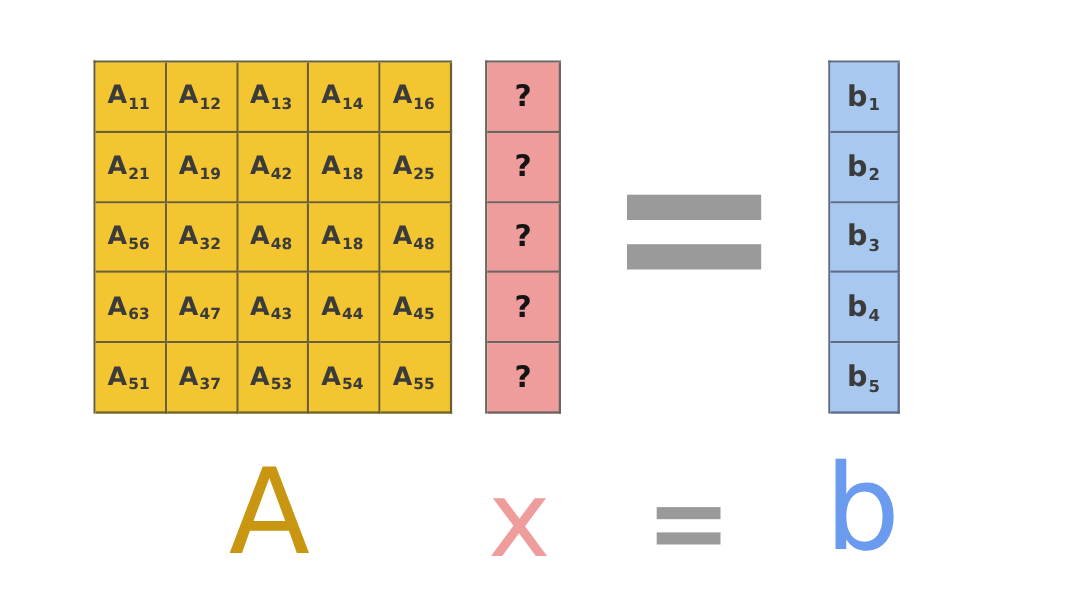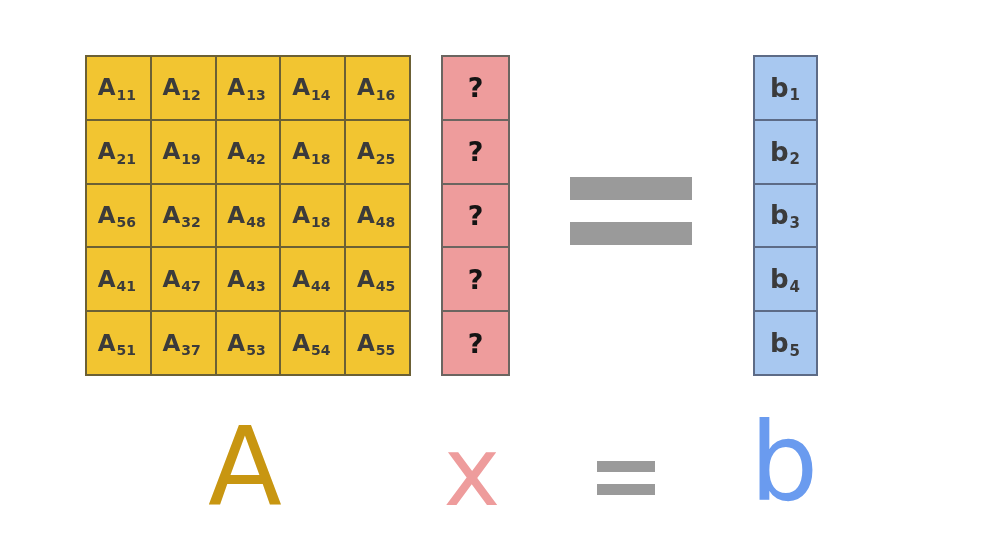--- a/index.html
+++ b/index.html
@@ -250,21 +250,21 @@
       <div class="a-cell">
         <span class="sym">A</span>
         <span class="sub">18</span>
       </div>
       <div class="a-cell">
         <span class="sym">A</span>
         <span class="sub">48</span>
       </div>
       <div class="a-cell">
         <span class="sym">A</span>
-        <span class="sub">41</span>
+        <span class="sub">63</span>
       </div>
       <div class="a-cell">
         <span class="sym">A</span>
         <span class="sub">47</span>
       </div>
       <div class="a-cell">
         <span class="sym">A</span>
         <span class="sub">43</span>
       </div>
       <div class="a-cell">

